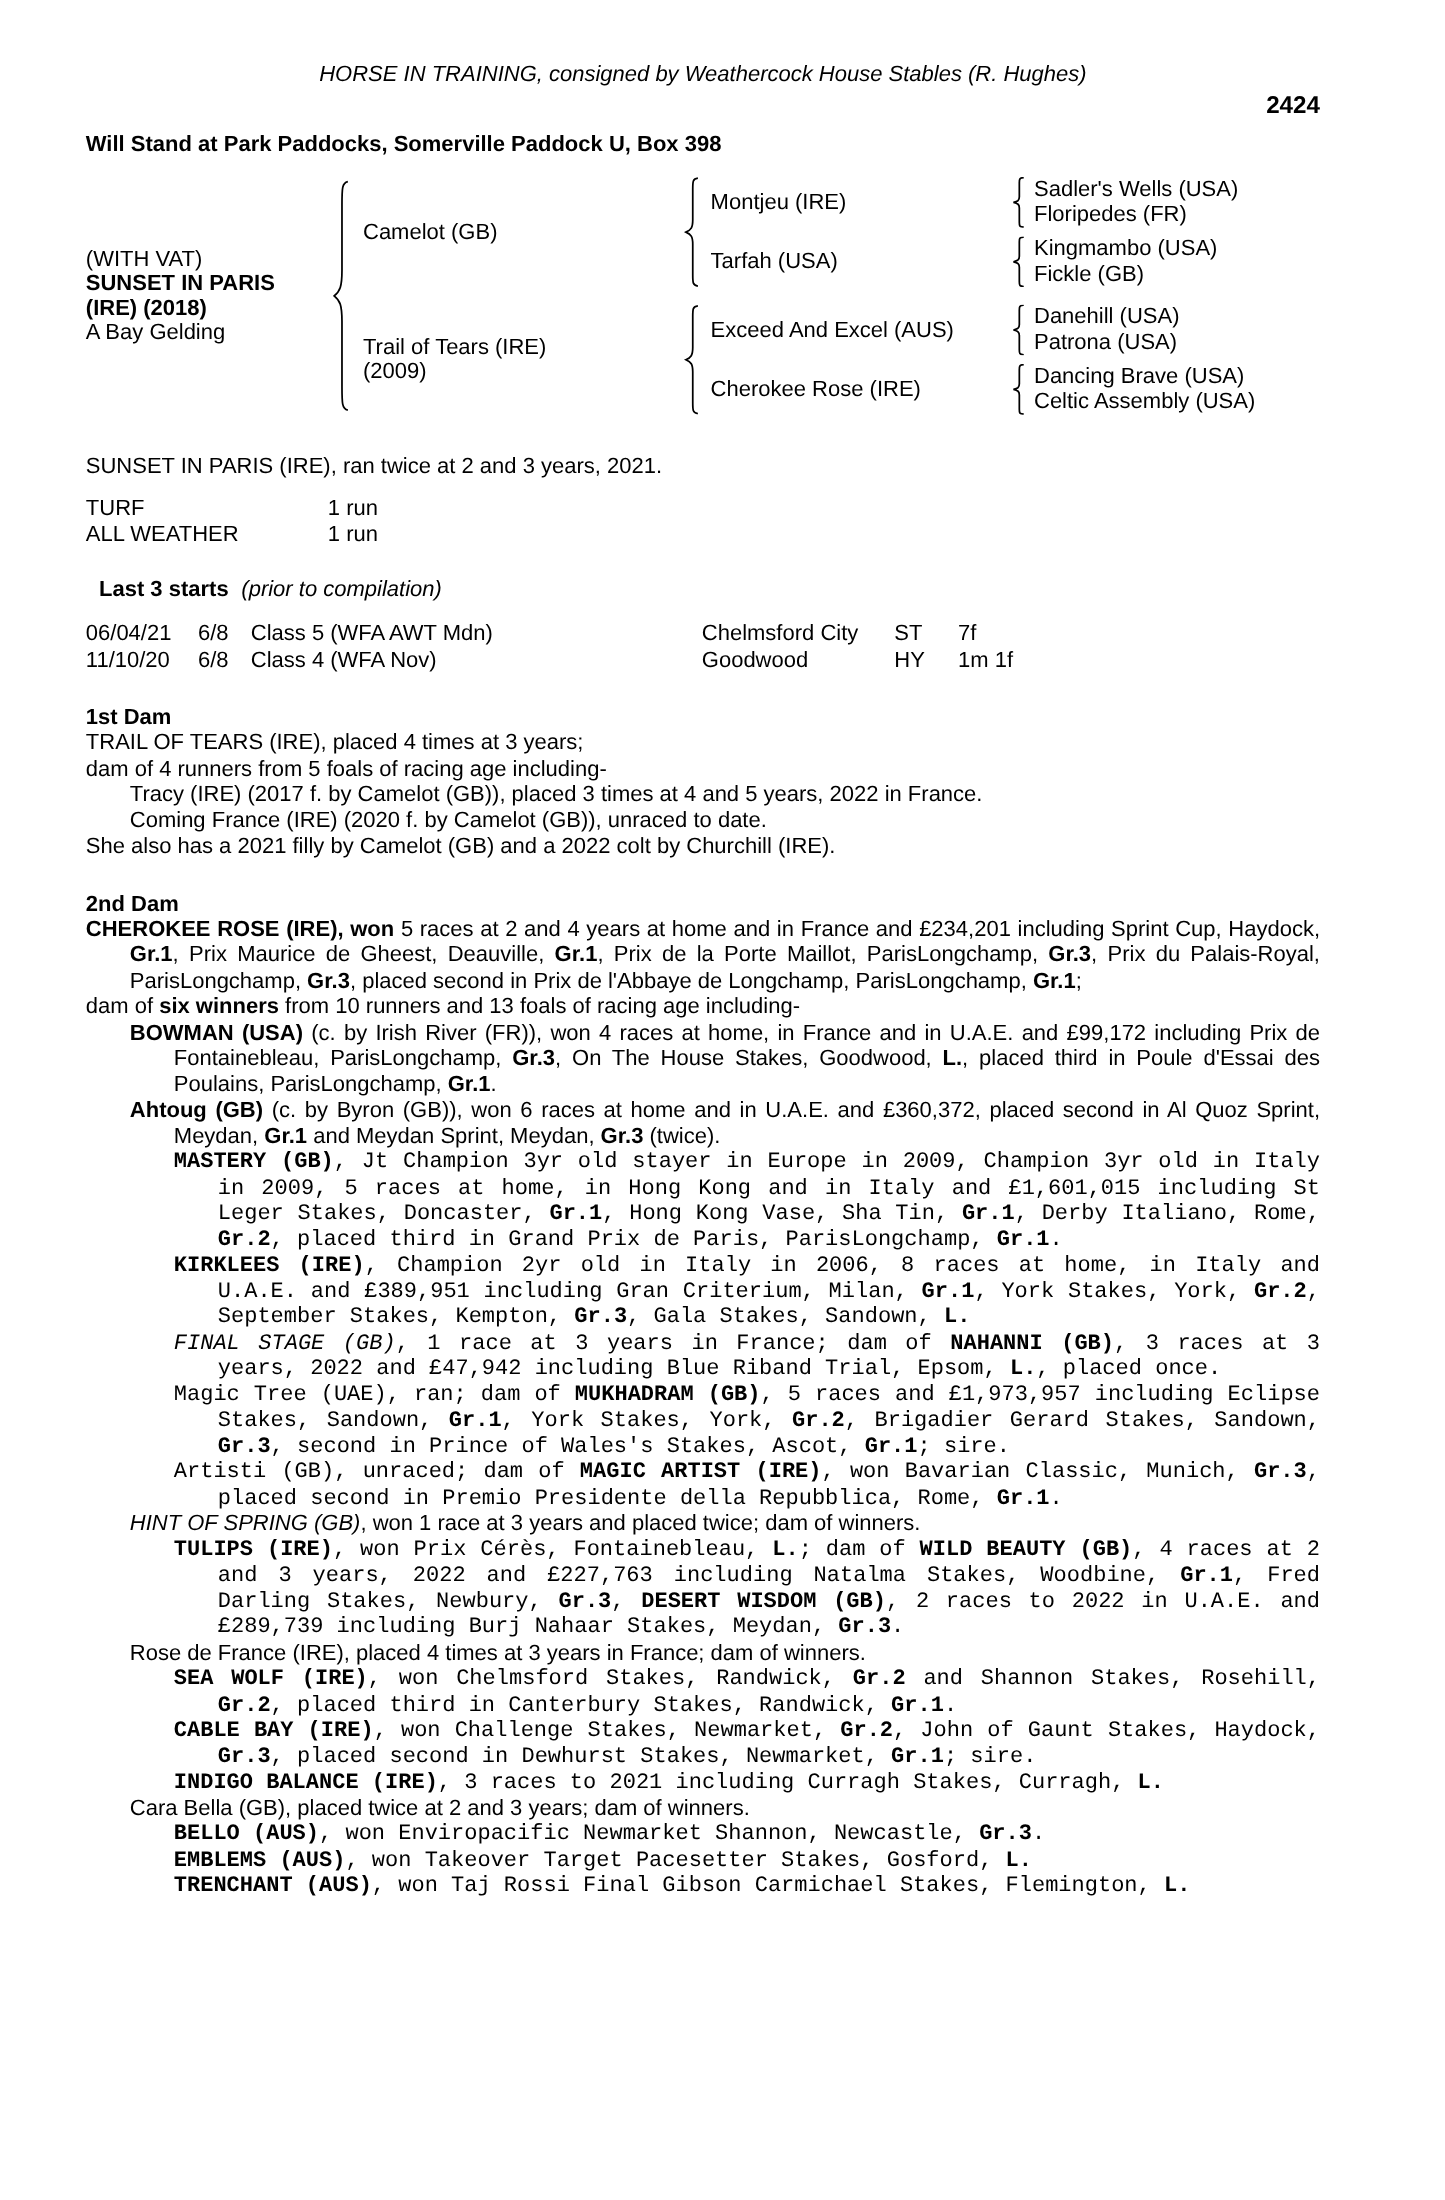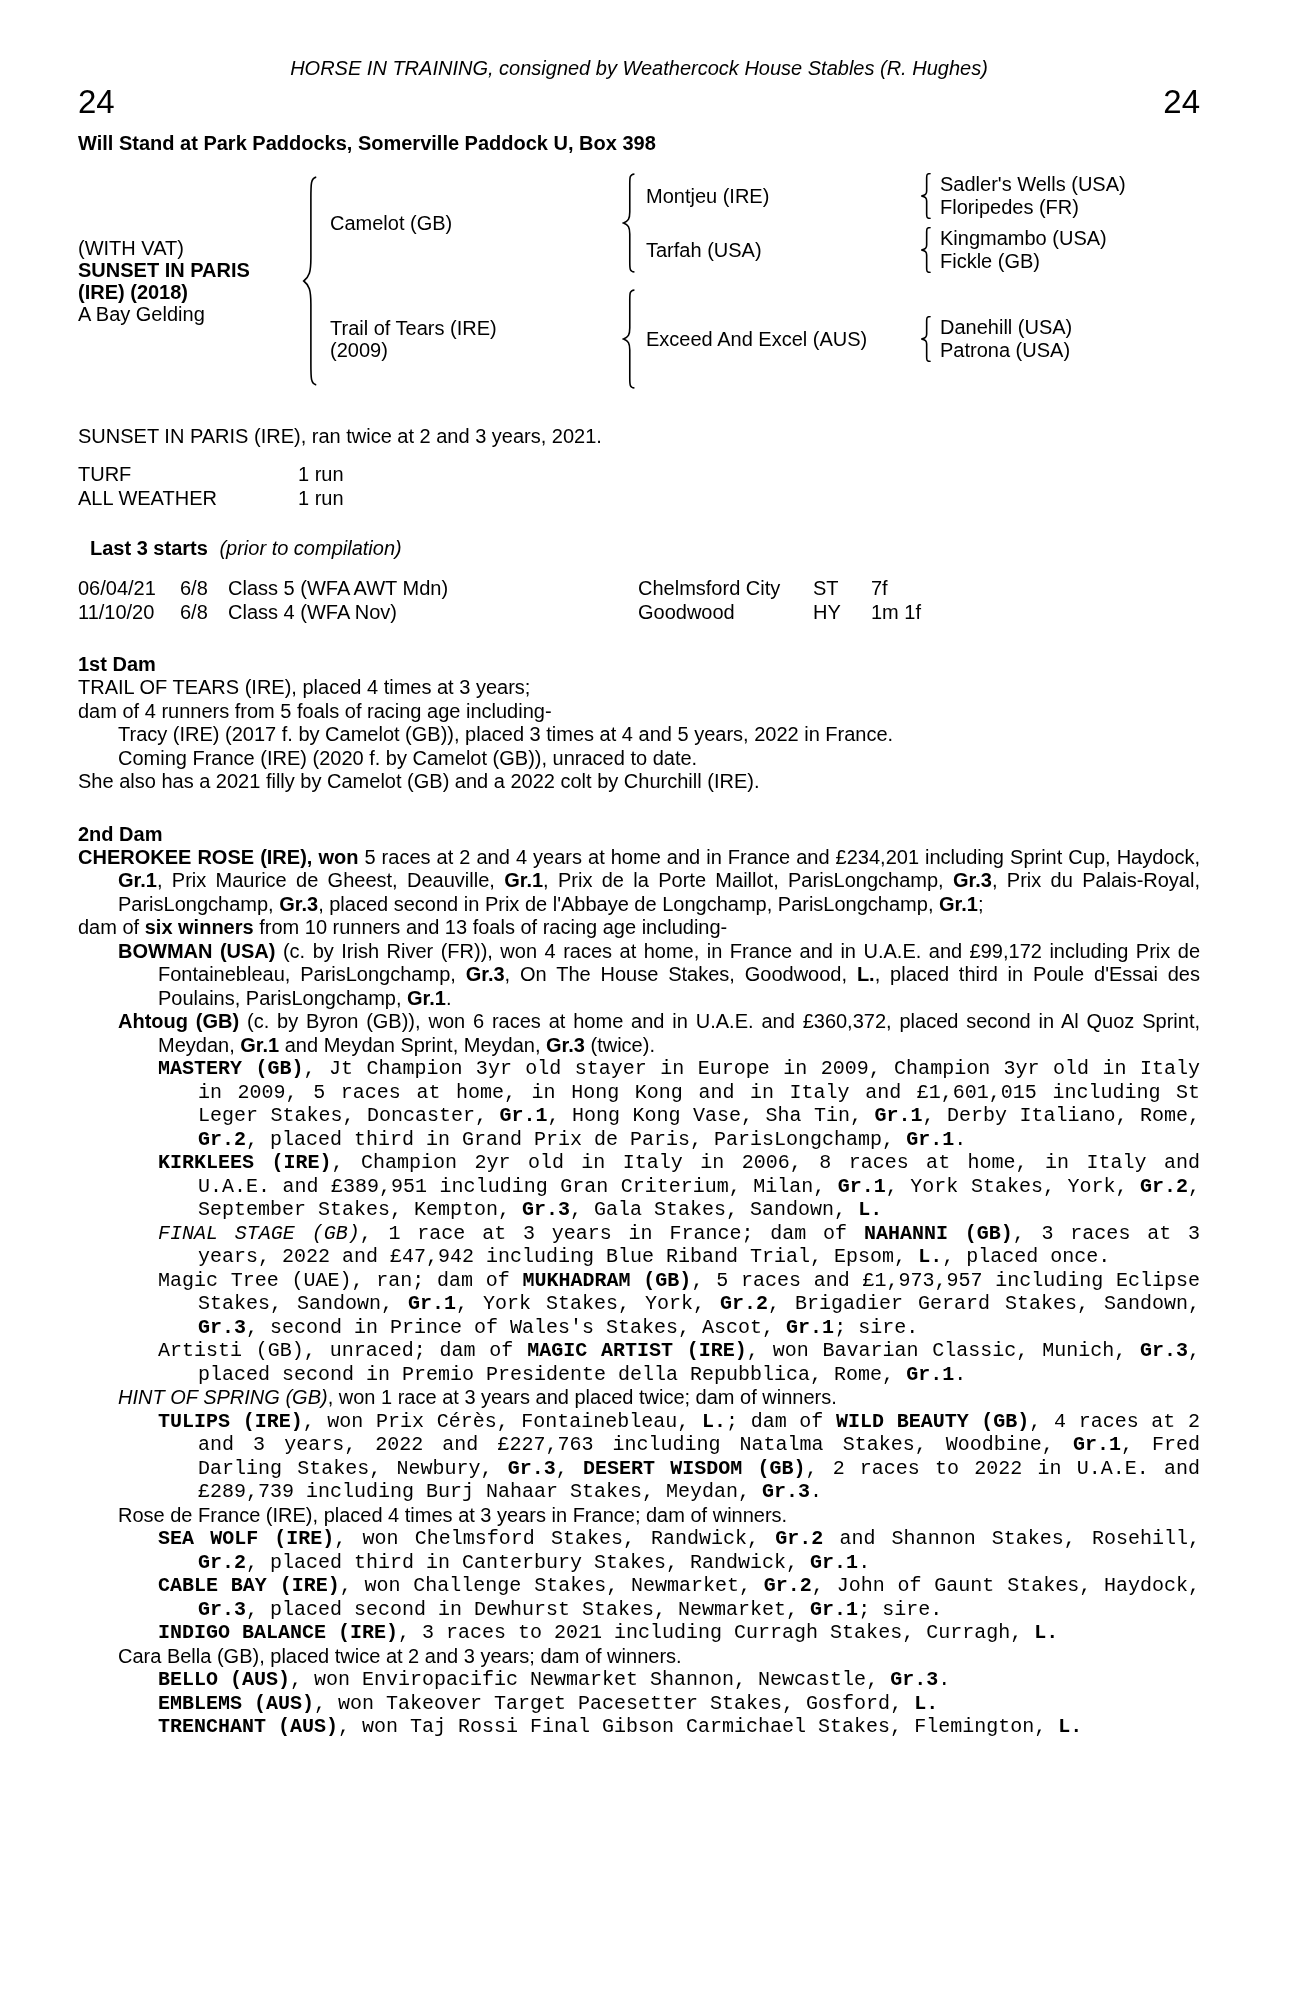--- a/index.html
+++ b/index.html
@@ -3,21 +3,21 @@
 <meta charset="utf-8">
 <style>
   html,body { margin:0; padding:0; background:#e8e8e8; }
   .page {
     width:1314px; min-height:2000px; box-sizing:border-box;
     margin:0 auto; background:#ffffff; color:#000;
     font-family:"Liberation Sans","DejaVu Sans",sans-serif;
     font-size:20px; padding:56px 114px 40px 78px;
   }
   .consignor { text-align:center; font-style:italic; line-height:24px; }
-  .lot-row { display:flex; justify-content:space-between; font-weight:normal; font-size:33px; line-height:1.1; margin-top:4px; }
+  .lot-row { display:flex; justify-content:flex-end; font-weight:bold; font-size:22px; line-height:1.1; margin-top:4px; }
   .stand-line { font-weight:bold; margin-top:12px; }
 
   
   .pedigree { display:flex; align-items:center; margin-top:18px; line-height:22px; }
   .ped-info { width:222px; }
   .ped-name { font-weight:bold; }
   .brace { display:block; flex:0 0 auto; }
   .brace-sm { width:12px; height:46px; margin:0 2px; }
   .brace-md { width:14px; height:100px; margin:0 2px; }
   .brace-lg { width:16px; height:212px; margin:0 2px; }
@@ -118,20 +118,30 @@
           <div class="gen3-unit">
             <div class="gen3-name">Exceed And Excel (AUS)</div>
             <svg class="brace brace-sm" viewBox="0 0 18 200" preserveAspectRatio="none">
                 <path d="M16 2 C10 3 10 8 10 22 L10 78 C10 92 8 96 2 100 C8 104 10 108 10 122 L10 178 C10 192 10 197 16 198" fill="none" stroke="#000" stroke-width="1.6" vector-effect="non-scaling-stroke"></path>
               </svg>
             <div class="gen4-pair">
               <div>Danehill (USA)</div>
               <div>Patrona (USA)</div>
             </div>
           </div>
+          <div class="gen3-unit">
+            <div class="gen3-name">Cherokee Rose (IRE)</div>
+            <svg class="brace brace-sm" viewBox="0 0 18 200" preserveAspectRatio="none">
+                <path d="M16 2 C10 3 10 8 10 22 L10 78 C10 92 8 96 2 100 C8 104 10 108 10 122 L10 178 C10 192 10 197 16 198" fill="none" stroke="#000" stroke-width="1.6" vector-effect="non-scaling-stroke"></path>
+              </svg>
+            <div class="gen4-pair">
+              <div>Dancing Brave (USA)</div>
+              <div>Celtic Assembly (USA)</div>
+            </div>
+          </div>
         </div>
       </div>
 
     </div>
   </div>
 
   <div class="summary">SUNSET IN PARIS (IRE), ran twice at 2 and 3 years, 2021.</div>
 
   <div class="surfaces">
 

